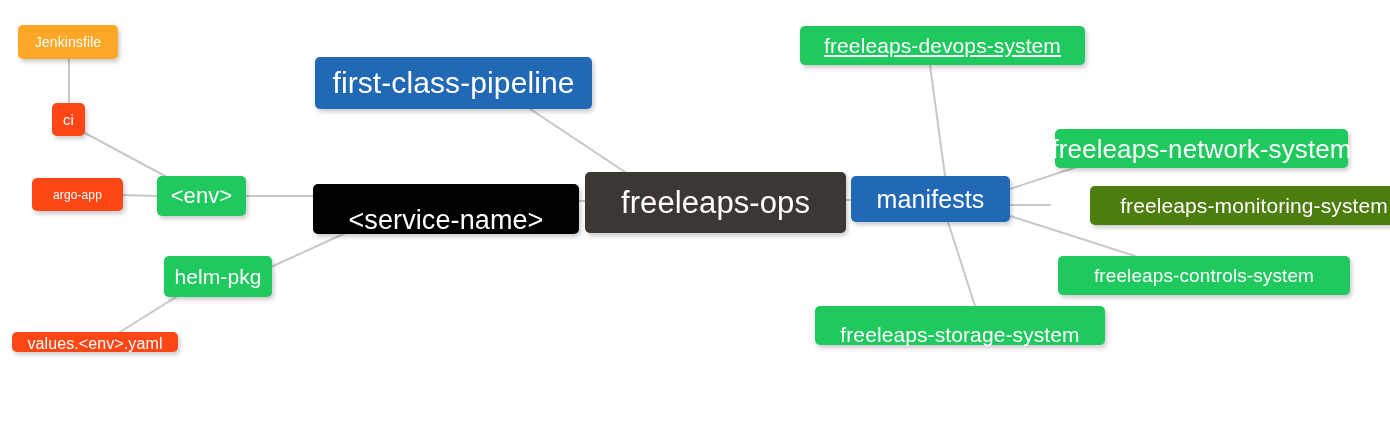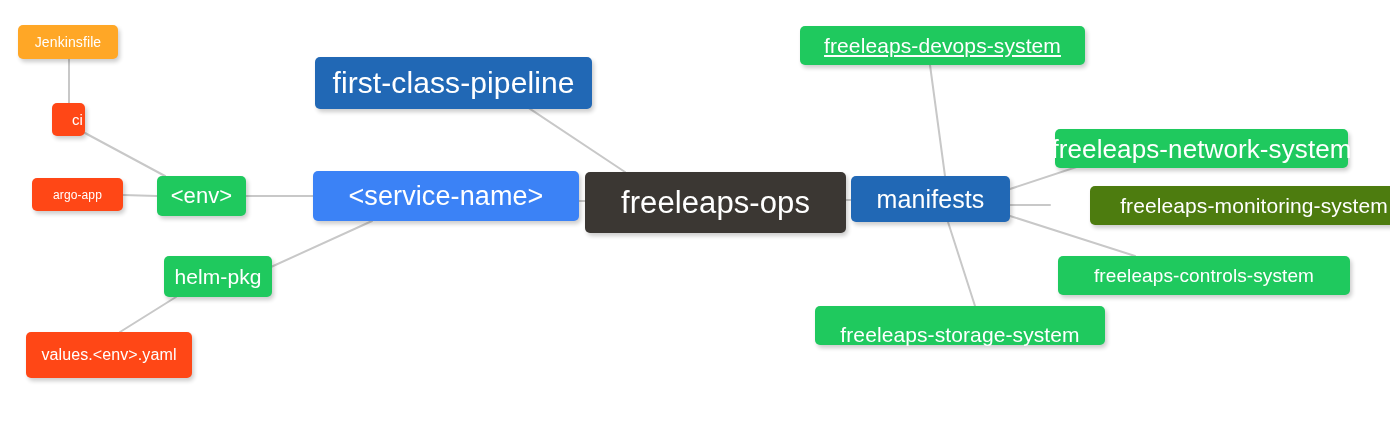--- a/index.html
+++ b/index.html
@@ -63,39 +63,39 @@
       <line x1="945" y1="176" x2="930" y2="65" stroke="#c8c8c8" stroke-width="2" stroke-linecap="round"></line>
       <line x1="1010" y1="189" x2="1125" y2="151" stroke="#c8c8c8" stroke-width="2" stroke-linecap="round"></line>
       <line x1="1010" y1="205" x2="1050" y2="205" stroke="#c8c8c8" stroke-width="2" stroke-linecap="round"></line>
       <line x1="1010" y1="216" x2="1135" y2="256" stroke="#c8c8c8" stroke-width="2" stroke-linecap="round"></line>
       <line x1="948" y1="222" x2="975" y2="306" stroke="#c8c8c8" stroke-width="2" stroke-linecap="round"></line>
     </svg>
   <div id="node-layer">
       <div class="node" style="left: 18px; top: 25px; width: 100px; height: 34px; background: rgb(255, 167, 38); font-size: 14px;">
         <span class="node-label">Jenkinsfile</span>
       </div>
-      <div class="node" style="left: 52px; top: 103px; width: 33px; height: 33px; background: rgb(255, 71, 22); font-size: 15px; justify-content: flex-end;">
+      <div class="node" style="left: 52px; top: 103px; width: 33px; height: 33px; background: rgb(255, 71, 22); font-size: 15px;">
         <span class="node-label">ci</span>
       </div>
       <div class="node" style="left: 32px; top: 178px; width: 91px; height: 33px; background: rgb(255, 71, 22); font-size: 12px;">
         <span class="node-label">argo-app</span>
       </div>
-      <div class="node" style="left: 26px; top: 332px; width: 166px; height: 46px; background: rgb(255, 71, 22); font-size: 16px;">
+      <div class="node" style="left: 12px; top: 332px; width: 166px; height: 20px; background: rgb(255, 71, 22); font-size: 16px; align-items: flex-end;">
         <span class="node-label">values.&lt;env&gt;.yaml</span>
       </div>
       <div class="node" style="left: 157px; top: 176px; width: 89px; height: 40px; background: rgb(31, 201, 94); font-size: 22px;">
         <span class="node-label">&lt;env&gt;</span>
       </div>
       <div class="node" style="left: 152px; top: 256px; width: 108px; height: 41px; background: rgb(31, 201, 94); font-size: 21px; margin-left: 12px;">
         <span class="node-label">helm-pkg</span>
       </div>
       <div class="node" style="left: 315px; top: 37px; width: 277px; height: 52px; background: rgb(33, 104, 181); font-size: 30px; margin-top: 20px;">
         <span class="node-label">first-class-pipeline</span>
       </div>
-      <div class="node" style="left: 313px; top: 171px; width: 266px; height: 50px; background: #3b82f6; font-size: 27px;">
+      <div class="node" style="left: 313px; top: 184px; width: 266px; height: 50px; background: #000000; font-size: 27px; align-items: flex-end;">
         <span class="node-label">&lt;service-name&gt;</span>
       </div>
       <div class="node" style="left: 585px; top: 172px; width: 261px; height: 61px; background: rgb(59, 55, 51); font-size: 31px;">
         <span class="node-label">freeleaps-ops</span>
       </div>
       <div class="node" style="left: 851px; top: 176px; width: 159px; height: 46px; background: rgb(33, 104, 181); font-size: 25px;">
         <span class="node-label">manifests</span>
       </div>
       <div class="node" style="left: 800px; top: 26px; width: 285px; height: 39px; background: rgb(31, 201, 94); font-size: 21px; text-decoration: underline;">
         <span class="node-label">freeleaps-devops-system</span>

